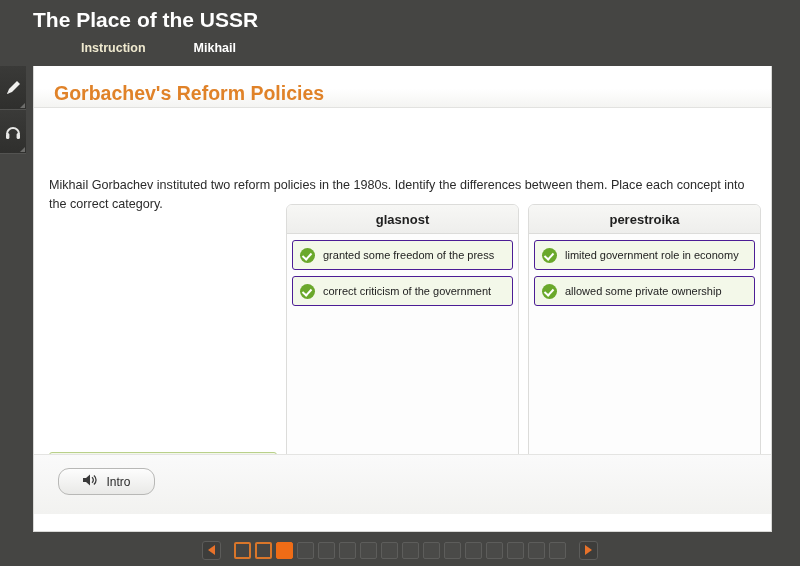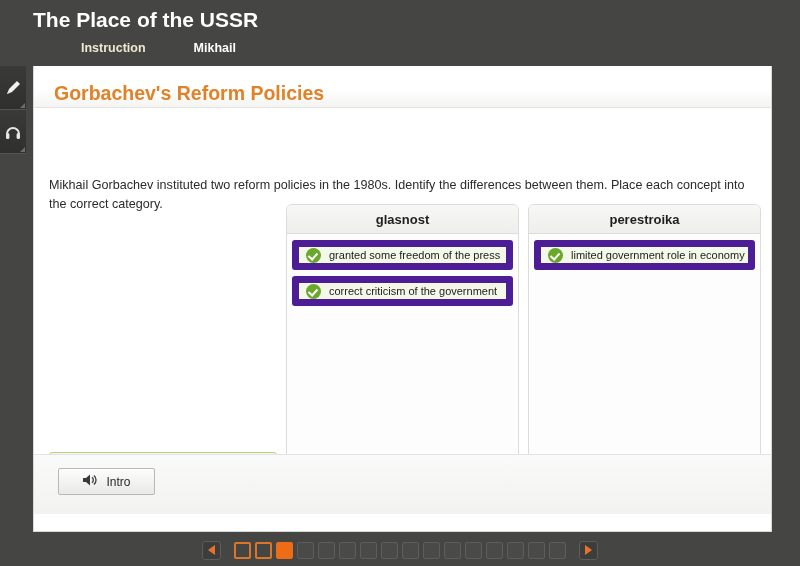--- a/index.html
+++ b/index.html
@@ -144,21 +144,21 @@
     padding: 6px 5px 5px 5px;
     display: flex;
     flex-direction: column;
     gap: 6px;
   }
 
   .chip {
     position: relative;
     height: 30px;
     background: #f3f8e9;
-    border: 7px solid #4c1d95;
+    border: 1px solid #4c1d95;
     border-radius: 3px;
     display: flex;
     align-items: center;
     padding-left: 7px;
     text-align: center;
   }
   .chip-label {
     margin-left: 8px;
     font-size: 11px;
     color: #222222;
@@ -204,21 +204,21 @@
     height: 60px;
     background: linear-gradient(180deg, #fafafa 0%, #f2f2f0 100%);
     border-top: 1px solid #e4e4e2;
   }
   .audio-btn {
     position: absolute;
     left: 24px; top: 13px;
     width: 97px; height: 27px;
     background: linear-gradient(180deg, #fdfdfd 0%, #e9e9e7 100%);
     border: 1px solid #b8b8b6;
-    border-radius: 2px;
+    border-radius: 11px;
     display: flex;
     align-items: center;
     justify-content: center;
     gap: 8px;
     cursor: pointer;
   }
   .audio-btn span.lbl {
     font-size: 12px;
     color: #2b2b2b;
   }
@@ -321,20 +321,24 @@
           </div>
         </div>
 
         <div class="column">
           <div class="column-head">perestroika</div>
           <div class="column-items">
             <div class="chip">
               <span class="check"></span>
               <span class="chip-label">limited government role in economy</span>
             </div>
+            <div class="chip">
+              <span class="check"></span>
+              <span class="chip-label">allowed some private ownership</span>
+            </div>
           </div>
         </div>
 
       </div>
 
       <div class="feedback">
         <span class="check"></span>
         <span class="chip-label">Correct!</span>
       </div>
 

